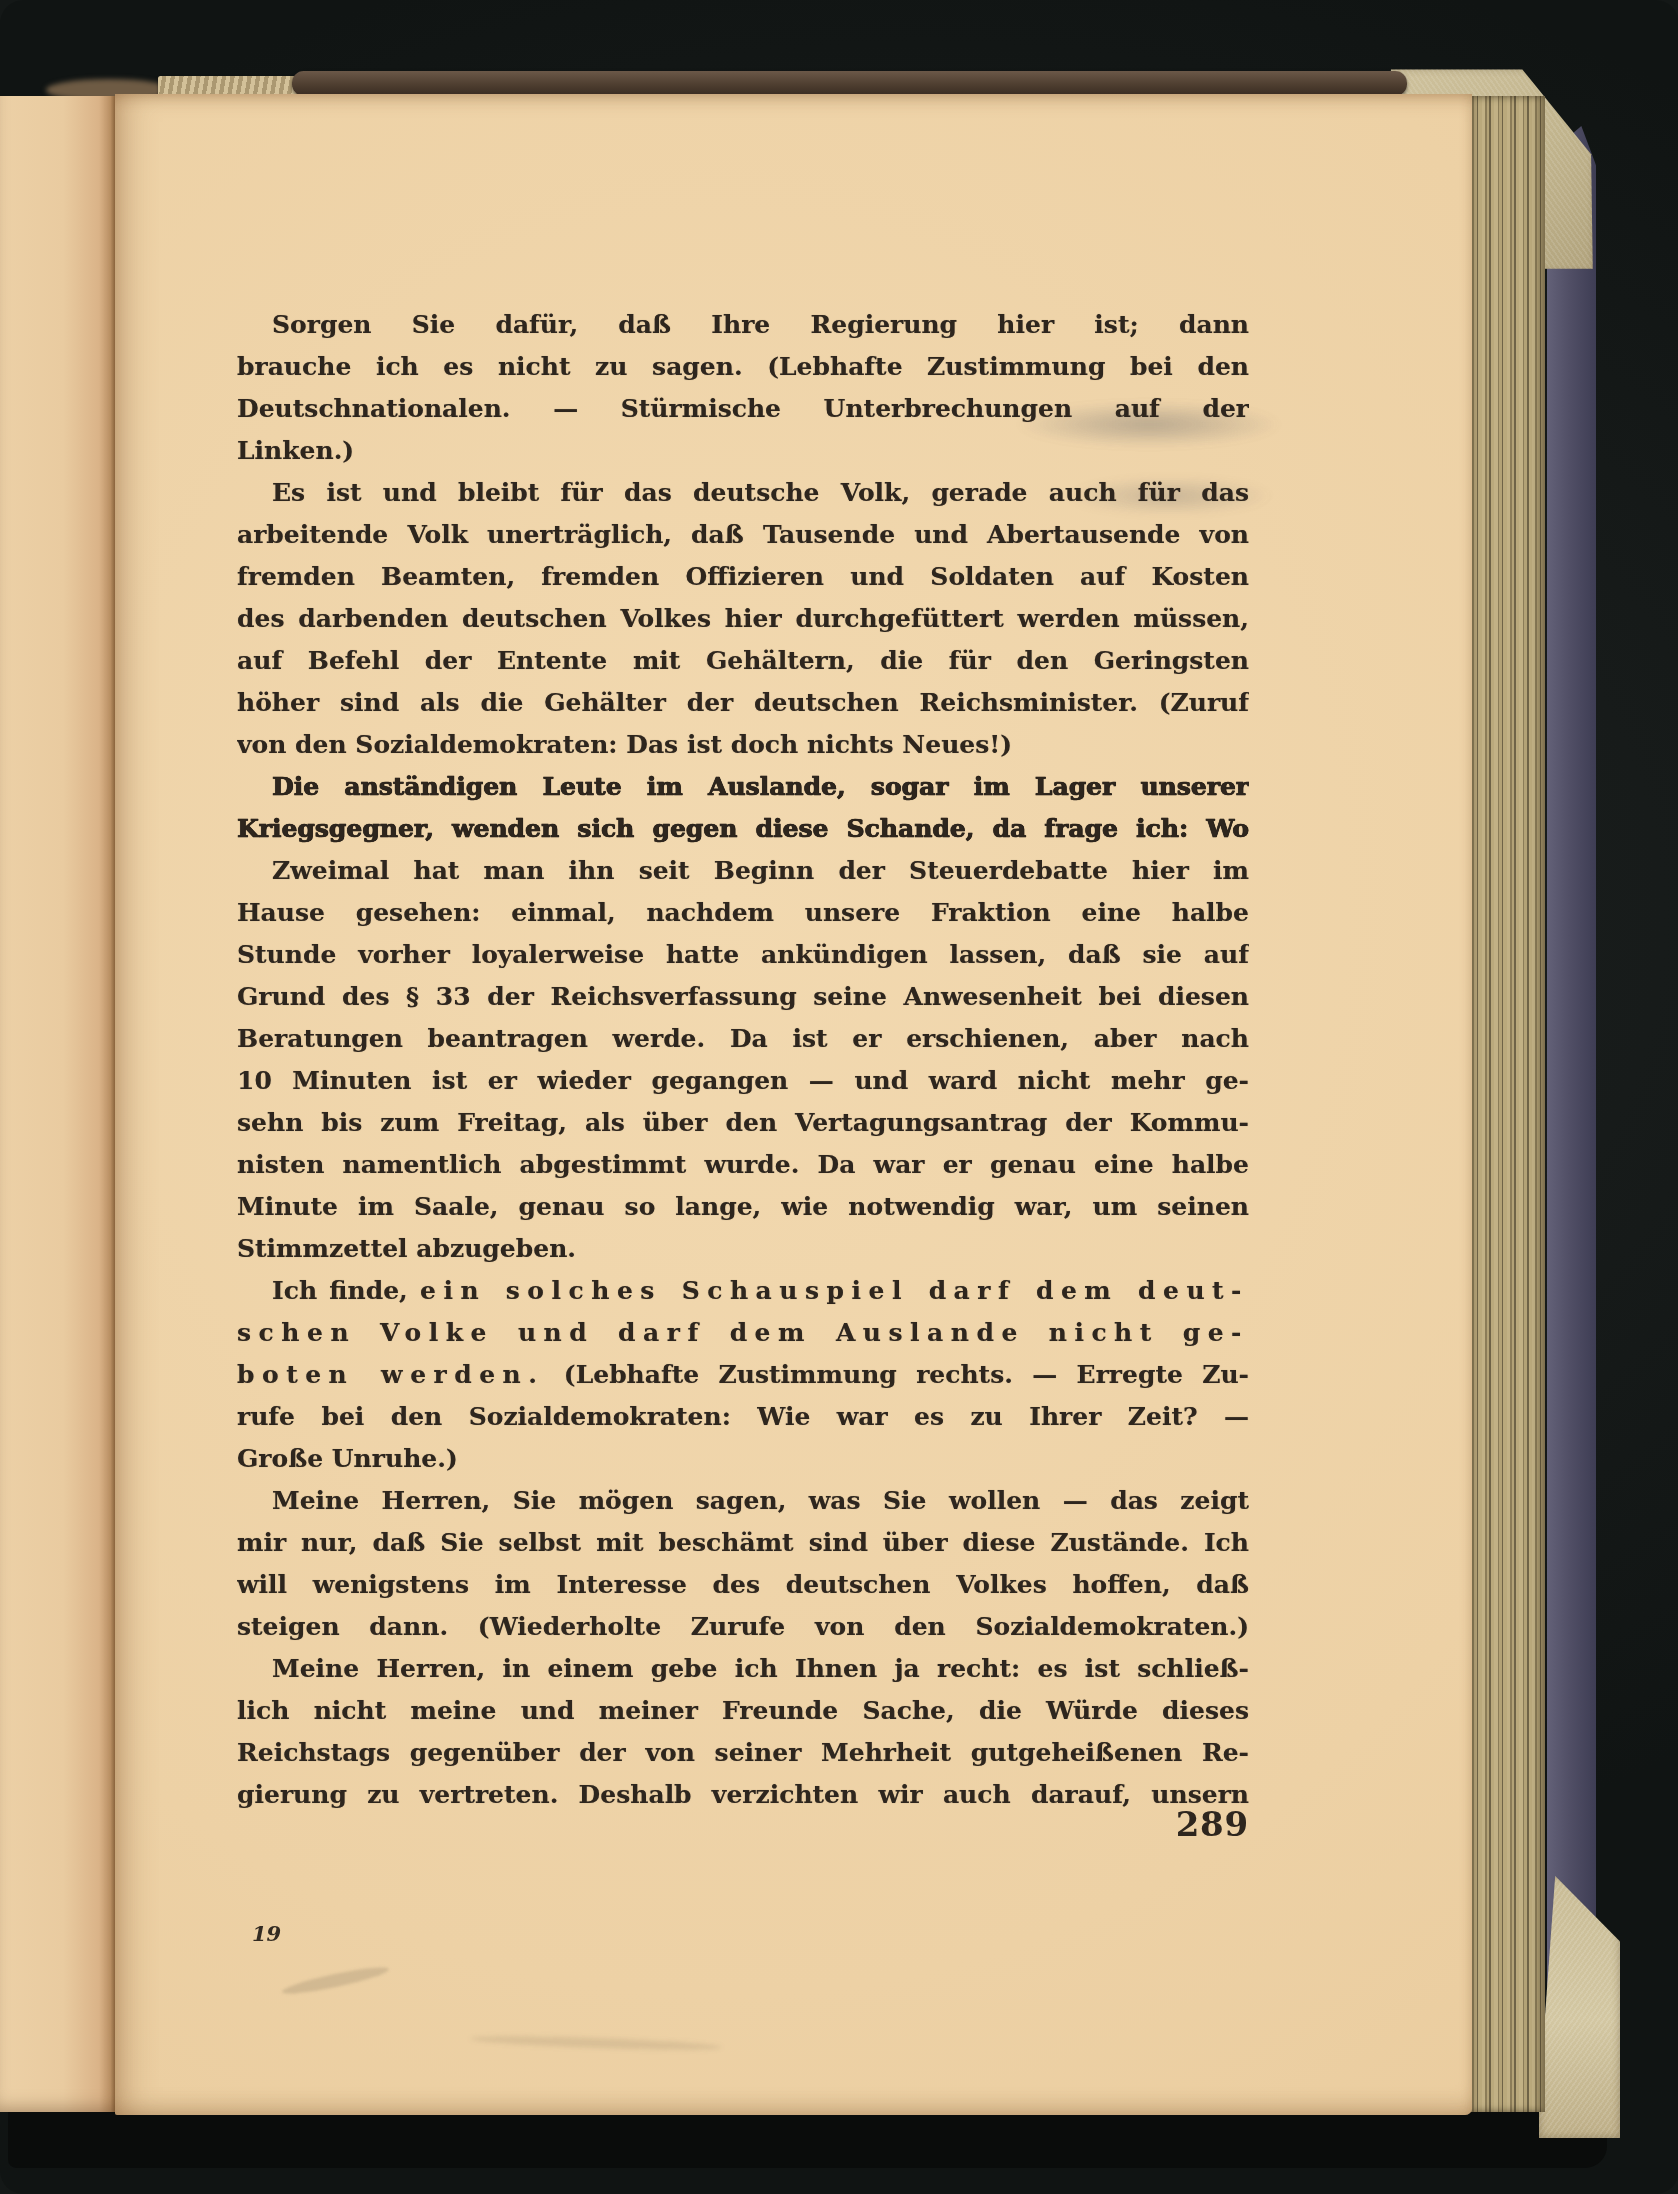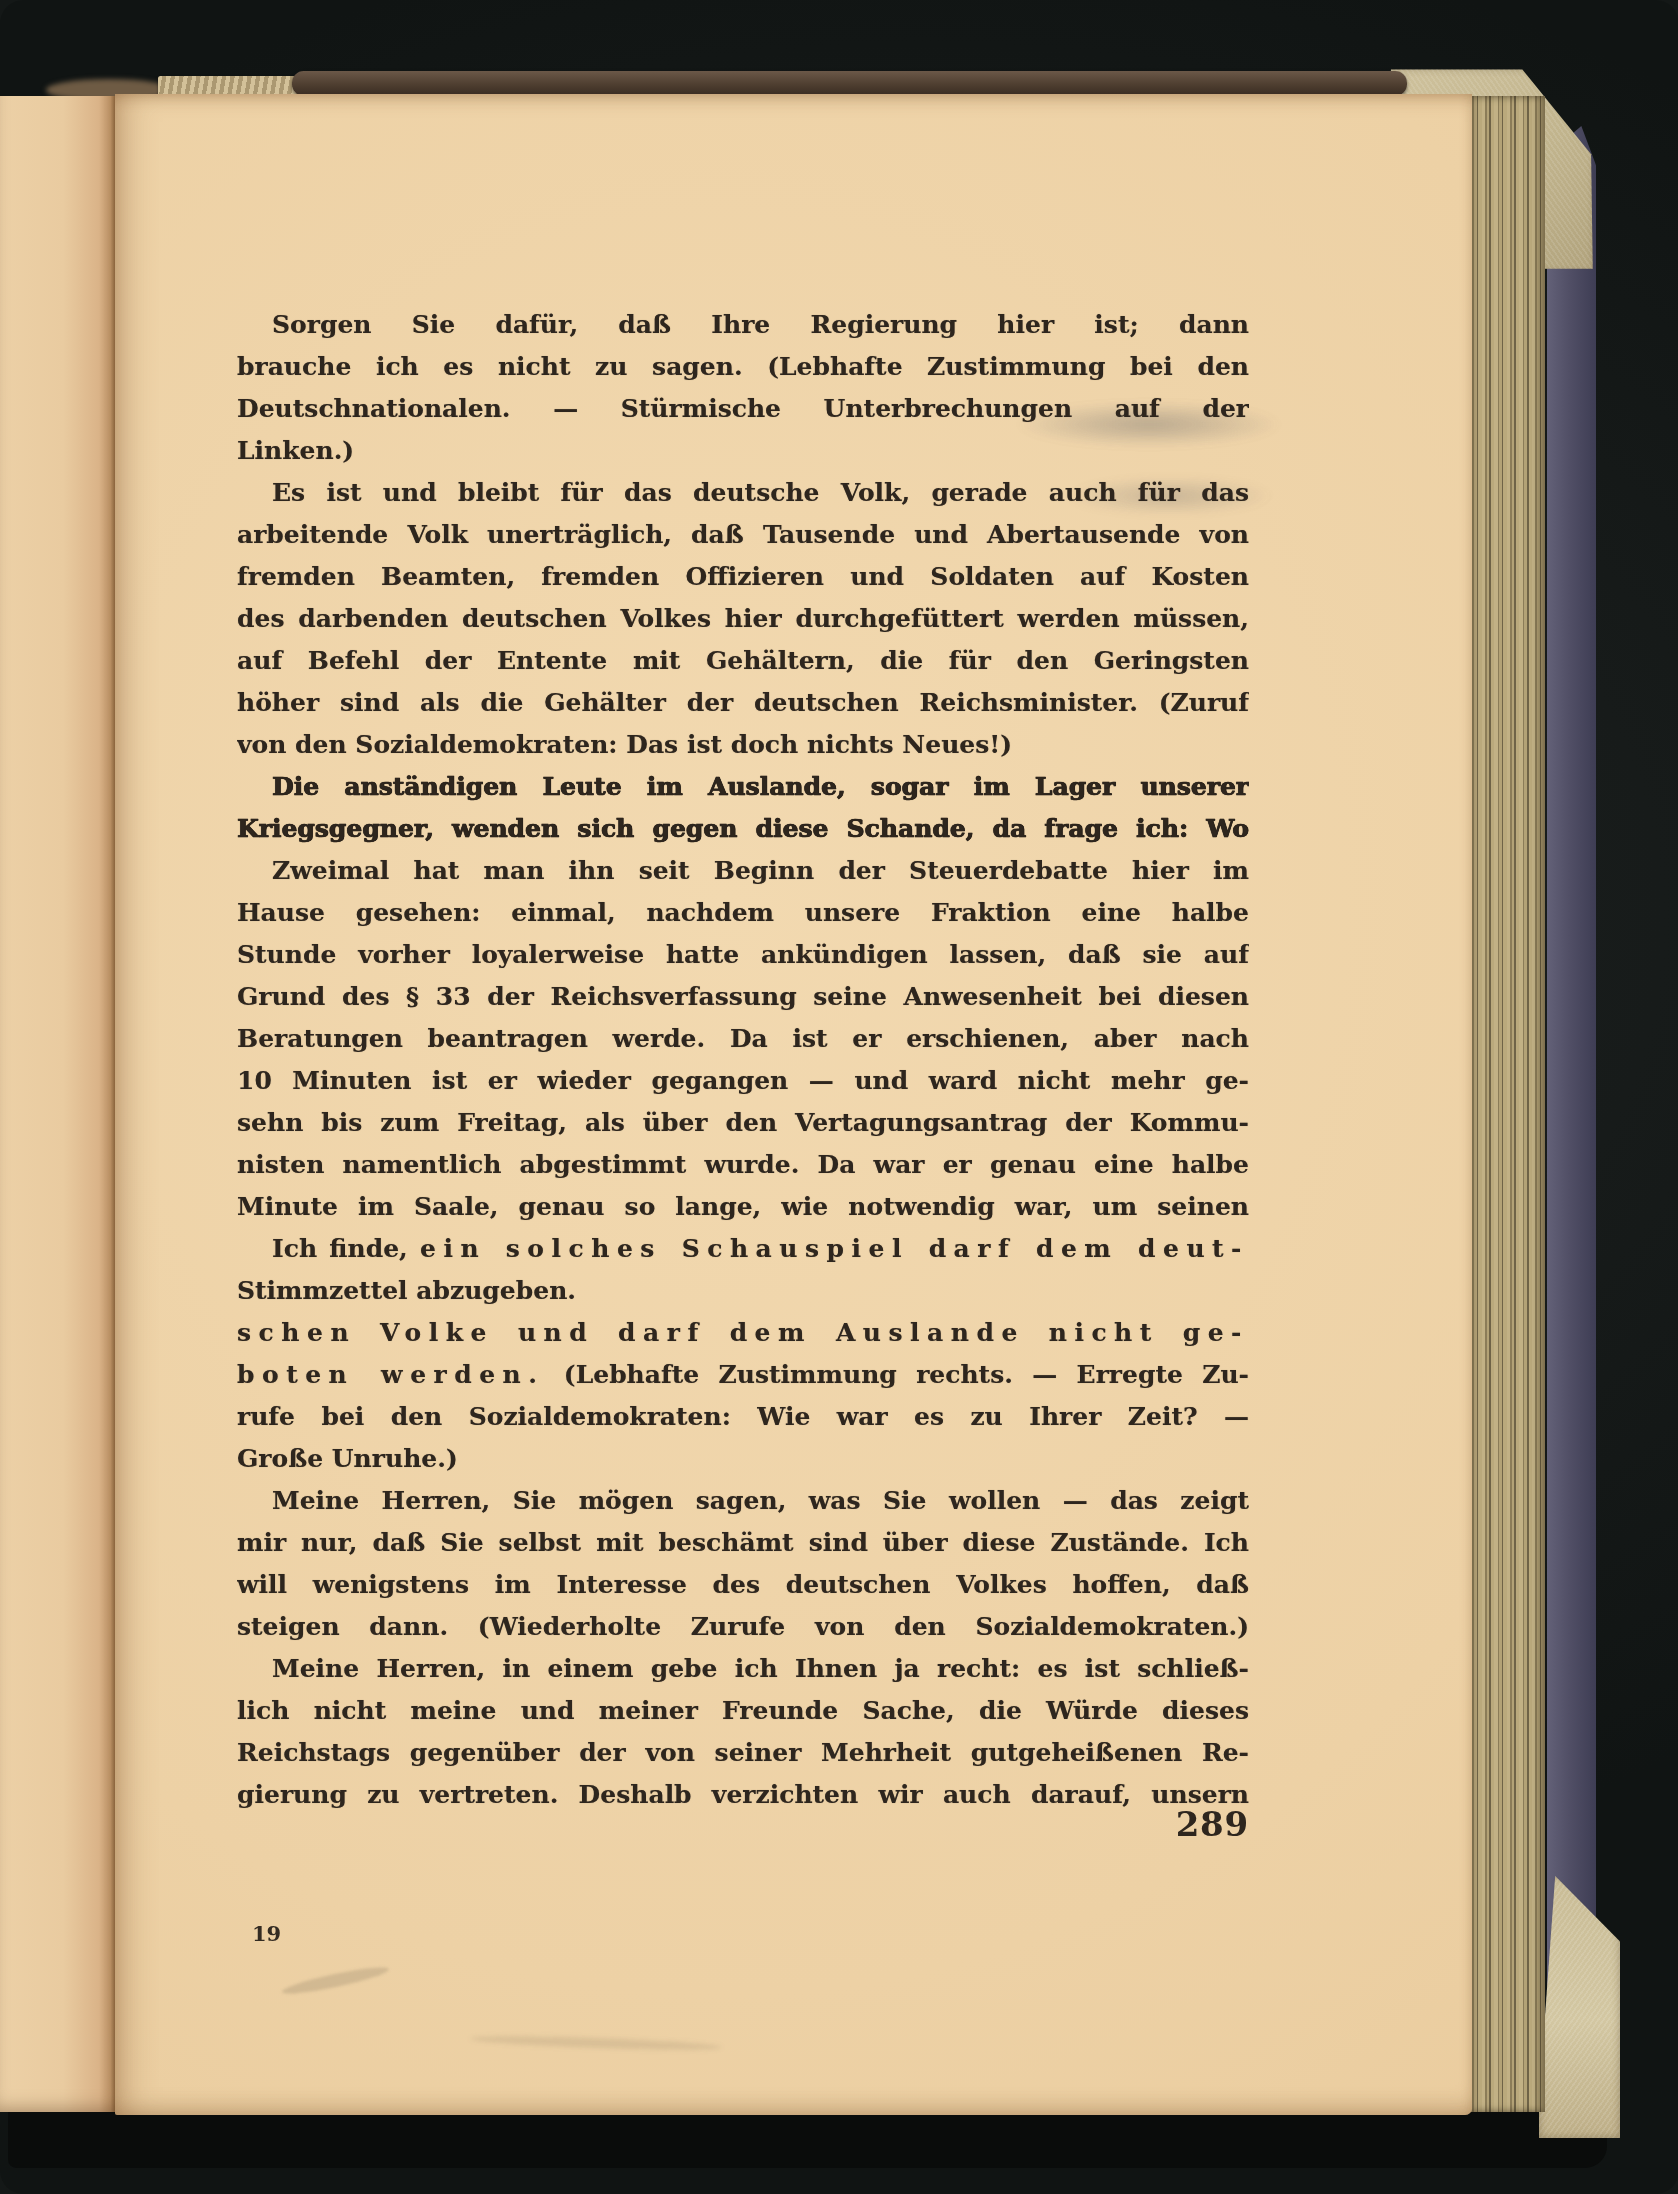--- a/index.html
+++ b/index.html
@@ -75,21 +75,21 @@
 
   
   .textblock{left:237px;top:304px;width:1012px;color:#2e261e;
              text-shadow:0 0 0.8px rgba(46,38,30,.45);}
   .ln{height:42px;line-height:42px;font-size:25px;font-weight:bold;overflow:hidden;}
   .j{text-align:justify;text-align-last:justify;}
   .i{text-indent:35px;}
   .h{-webkit-text-stroke:0.7px #2c241c;text-shadow:0 0 0.8px #2c241c,0.4px 0 0 #2c241c;}
   .sp{letter-spacing:.30em;}
 
-  .sig{left:252px;top:1921px;font-size:21px;font-weight:bold;color:#332b22;}
+  .sig{left:252px;top:1921px;font-size:21px;font-weight:bold;color:#332b22;font-style:italic;}
   .pageno{left:237px;top:1804px;width:1012px;text-align:right;font-size:34px;font-weight:bold;
           color:#2e261e;letter-spacing:0.8px;}
 </style>
 </head>
 <body>
 
 <div id="stage">
 
   <div class="abs under-shadow"></div>
   <div class="abs cover-right"></div>
@@ -127,22 +127,22 @@
     <div class="ln j h"><span>Kriegsgegner, wenden sich gegen diese Schande, da frage ich: Wo</span></div>
     <div class="ln j i"><span>Zweimal hat man ihn seit Beginn der Steuerdebatte hier im</span></div>
     <div class="ln j"><span>Hause gesehen: einmal, nachdem unsere Fraktion eine halbe</span></div>
     <div class="ln j"><span>Stunde vorher loyalerweise hatte ankündigen lassen, daß sie auf</span></div>
     <div class="ln j"><span>Grund des § 33 der Reichsverfassung seine Anwesenheit bei diesen</span></div>
     <div class="ln j"><span>Beratungen beantragen werde. Da ist er erschienen, aber nach</span></div>
     <div class="ln j"><span>10 Minuten ist er wieder gegangen — und ward nicht mehr ge-</span></div>
     <div class="ln j"><span>sehn bis zum Freitag, als über den Vertagungsantrag der Kommu-</span></div>
     <div class="ln j"><span>nisten namentlich abgestimmt wurde. Da war er genau eine halbe</span></div>
     <div class="ln j"><span>Minute im Saale, genau so lange, wie notwendig war, um seinen</span></div>
+    <div class="ln"><span>Stimmzettel abzugeben.</span></div>
     <div class="ln j i"><span>Ich finde, </span><span class="sp">ein solches Schauspiel darf dem deut-</span></div>
-    <div class="ln"><span>Stimmzettel abzugeben.</span></div>
     <div class="ln j"><span class="sp">schen Volke und darf dem Auslande nicht ge-</span></div>
     <div class="ln j"><span class="sp">boten werden.</span><span> (Lebhafte Zustimmung rechts. — Erregte Zu-</span></div>
     <div class="ln j"><span>rufe bei den Sozialdemokraten: Wie war es zu Ihrer Zeit? —</span></div>
     <div class="ln"><span>Große Unruhe.)</span></div>
     <div class="ln j i"><span>Meine Herren, Sie mögen sagen, was Sie wollen — das zeigt</span></div>
     <div class="ln j"><span>mir nur, daß Sie selbst mit beschämt sind über diese Zustände. Ich</span></div>
     <div class="ln j"><span>will wenigstens im Interesse des deutschen Volkes hoffen, daß</span></div>
     <div class="ln j"><span>steigen dann. (Wiederholte Zurufe von den Sozialdemokraten.)</span></div>
     <div class="ln j i"><span>Meine Herren, in einem gebe ich Ihnen ja recht: es ist schließ-</span></div>
     <div class="ln j"><span>lich nicht meine und meiner Freunde Sache, die Würde dieses</span></div>

